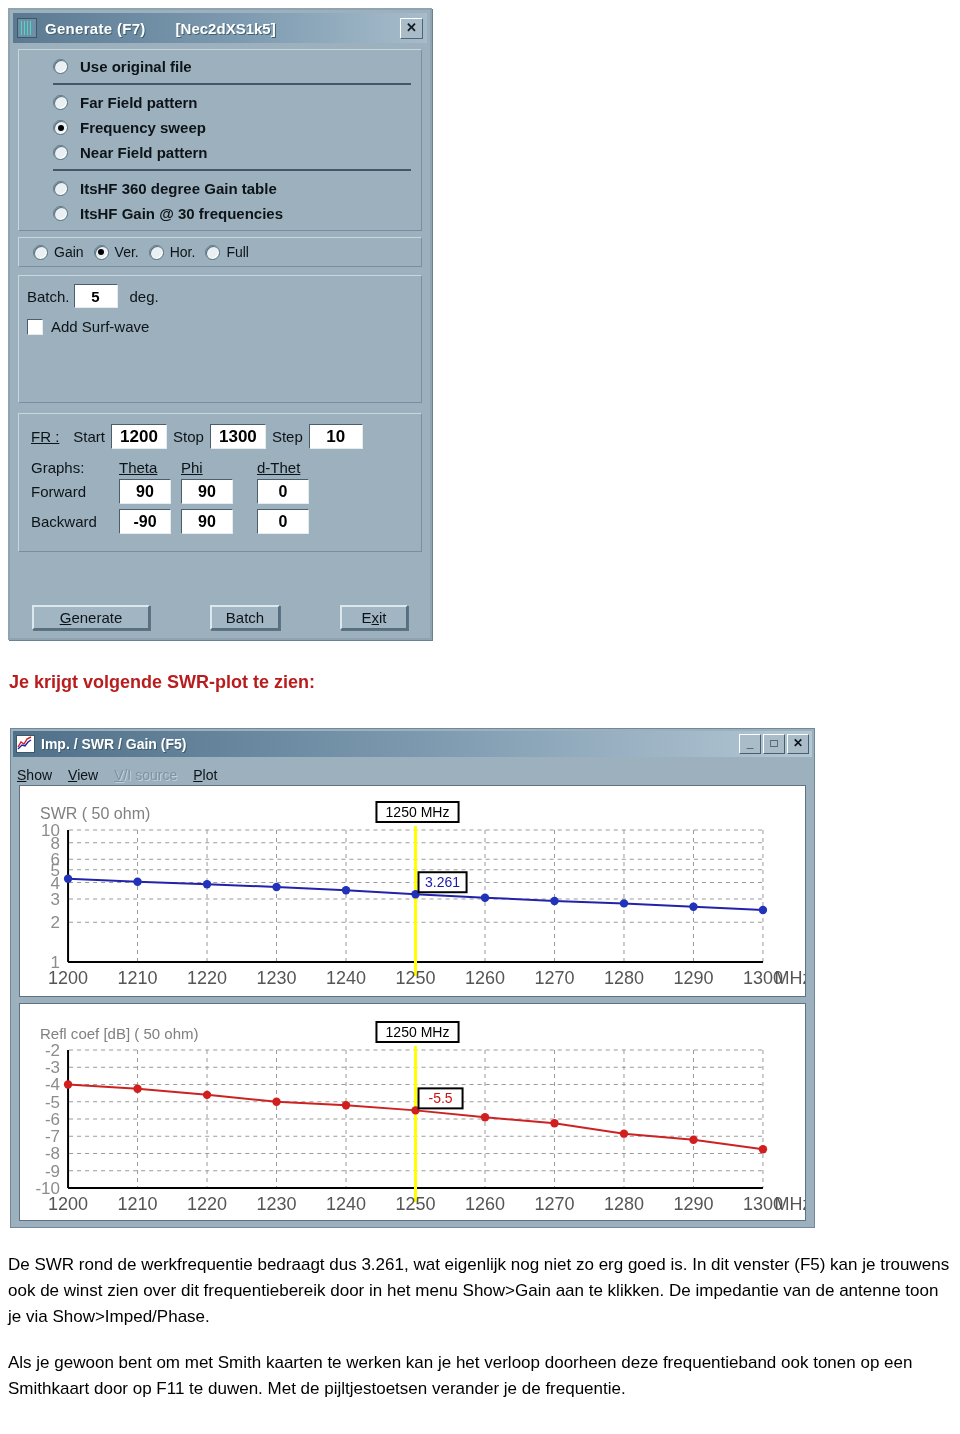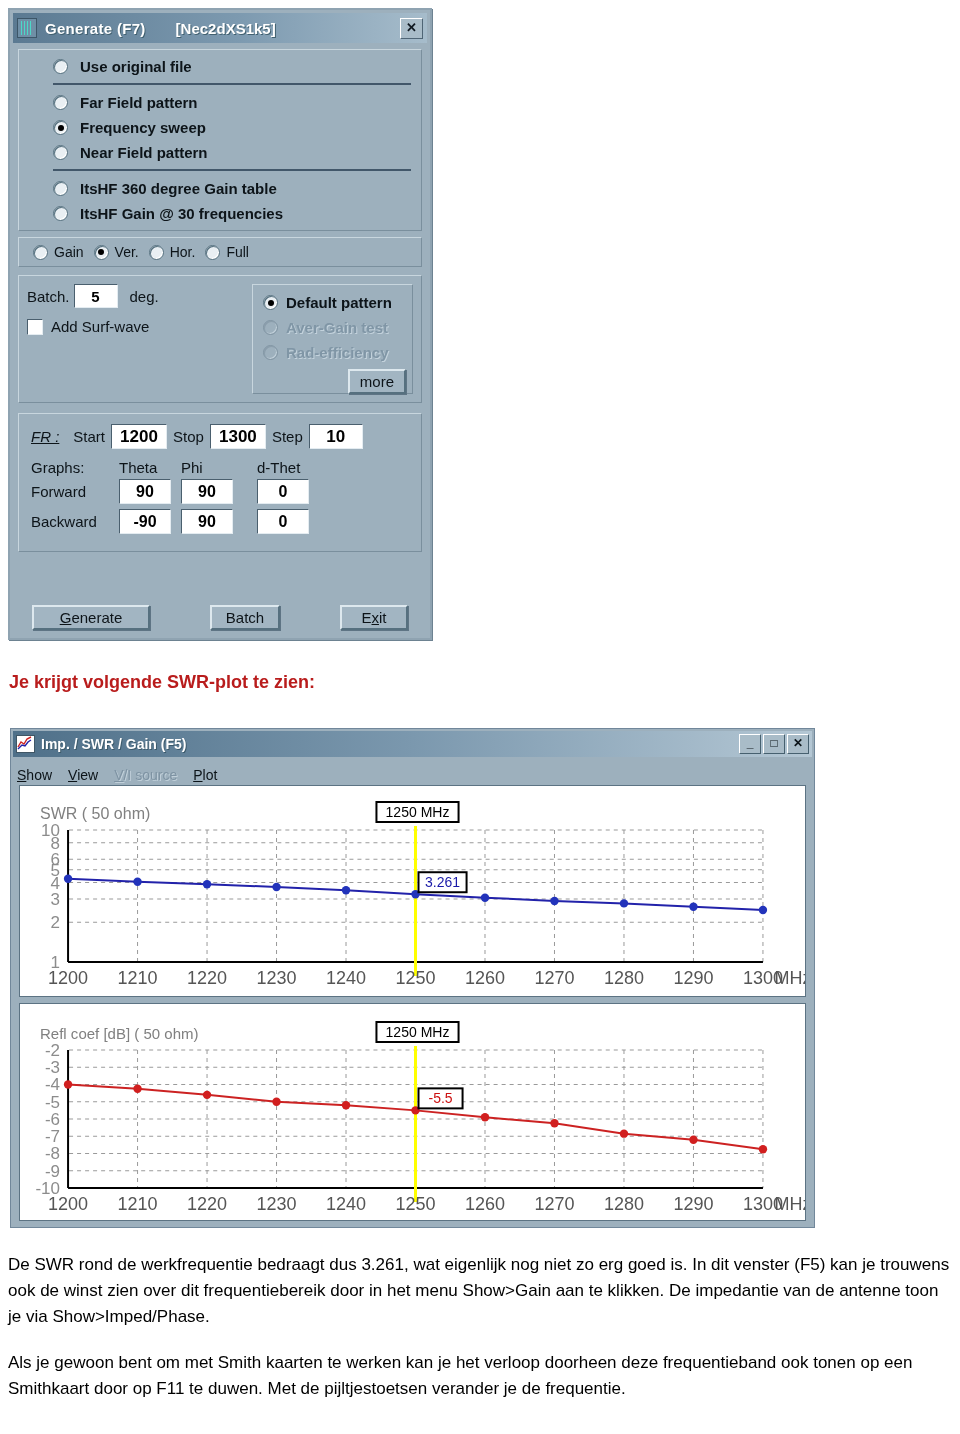--- a/index.html
+++ b/index.html
@@ -205,25 +205,25 @@
 
   .fr-group {
     margin: 10px 8px 0 8px;
     border: 1px solid #c8d6de;
     border-right-color: #7a8f9d;
     border-bottom-color: #7a8f9d;
     padding: 10px 10px 12px 12px;
     box-sizing: border-box;
   }
   .fr-line { display: flex; align-items: center; font-size: 15px; color: #0d1419; }
-  .fr-line .u { text-decoration: underline; font-weight: normal; font-style: italic; }
+  .fr-line .u { text-decoration: underline; font-weight: normal; }
   .fr-line .lab { margin: 0 6px; }
   .graphs-table { margin-top: 10px; font-size: 15px; color: #0d1419; }
   .gcol-head { display: flex; align-items: center; margin-bottom: 3px; }
-  .gcol-head .hd { text-align: center; }
+  .gcol-head .hd { text-align: center; text-decoration: underline; }
   .grow { display: flex; align-items: center; margin-bottom: 5px; }
   .gname { width: 88px; }
   .gcell { width: 62px; display: flex; justify-content: flex-start; }
   .gcell.wide { width: 76px; }
 
   .btn-row {
     position: absolute;
     left: 0; right: 0;
     bottom: 8px;
     display: flex;
@@ -395,37 +395,20 @@
   <div class="resol-group">
     <div class="resol-left">
       <div class="resol-line">
         <span class="lab">Batch.</span>
         <input class="box" style="width: 44px; height: 24px;" value="5">
         <span class="lab" style="margin-left:12px;">deg.</span>
       </div>
       <div class="resol-line">
         <span class="chk"></span>
         <span>Add Surf-wave</span>
-      </div>
-    </div>
-    <div class="pattern-box">
-      <div class="radio-row">
-        <span class="radio checked"></span>
-        <span>Default pattern</span>
-      </div>
-      <div class="radio-row">
-        <span class="radio dim"></span>
-        <span class="lbl-dim">Aver-Gain test</span>
-      </div>
-      <div class="radio-row">
-        <span class="radio dim"></span>
-        <span class="lbl-dim">Rad-efficiency</span>
-      </div>
-      <div class="more-wrap">
-        <button class="btn">more</button>
       </div>
     </div>
   </div>
 
   <div class="fr-group">
     <div class="fr-line">
       <span class="u">FR :</span>
       <span class="lab" style="margin-left:14px;">Start</span>
       <input class="box" style="width: 56px; height: 25px; font-size: 17px;" value="1200">
       <span class="lab">Stop</span>

